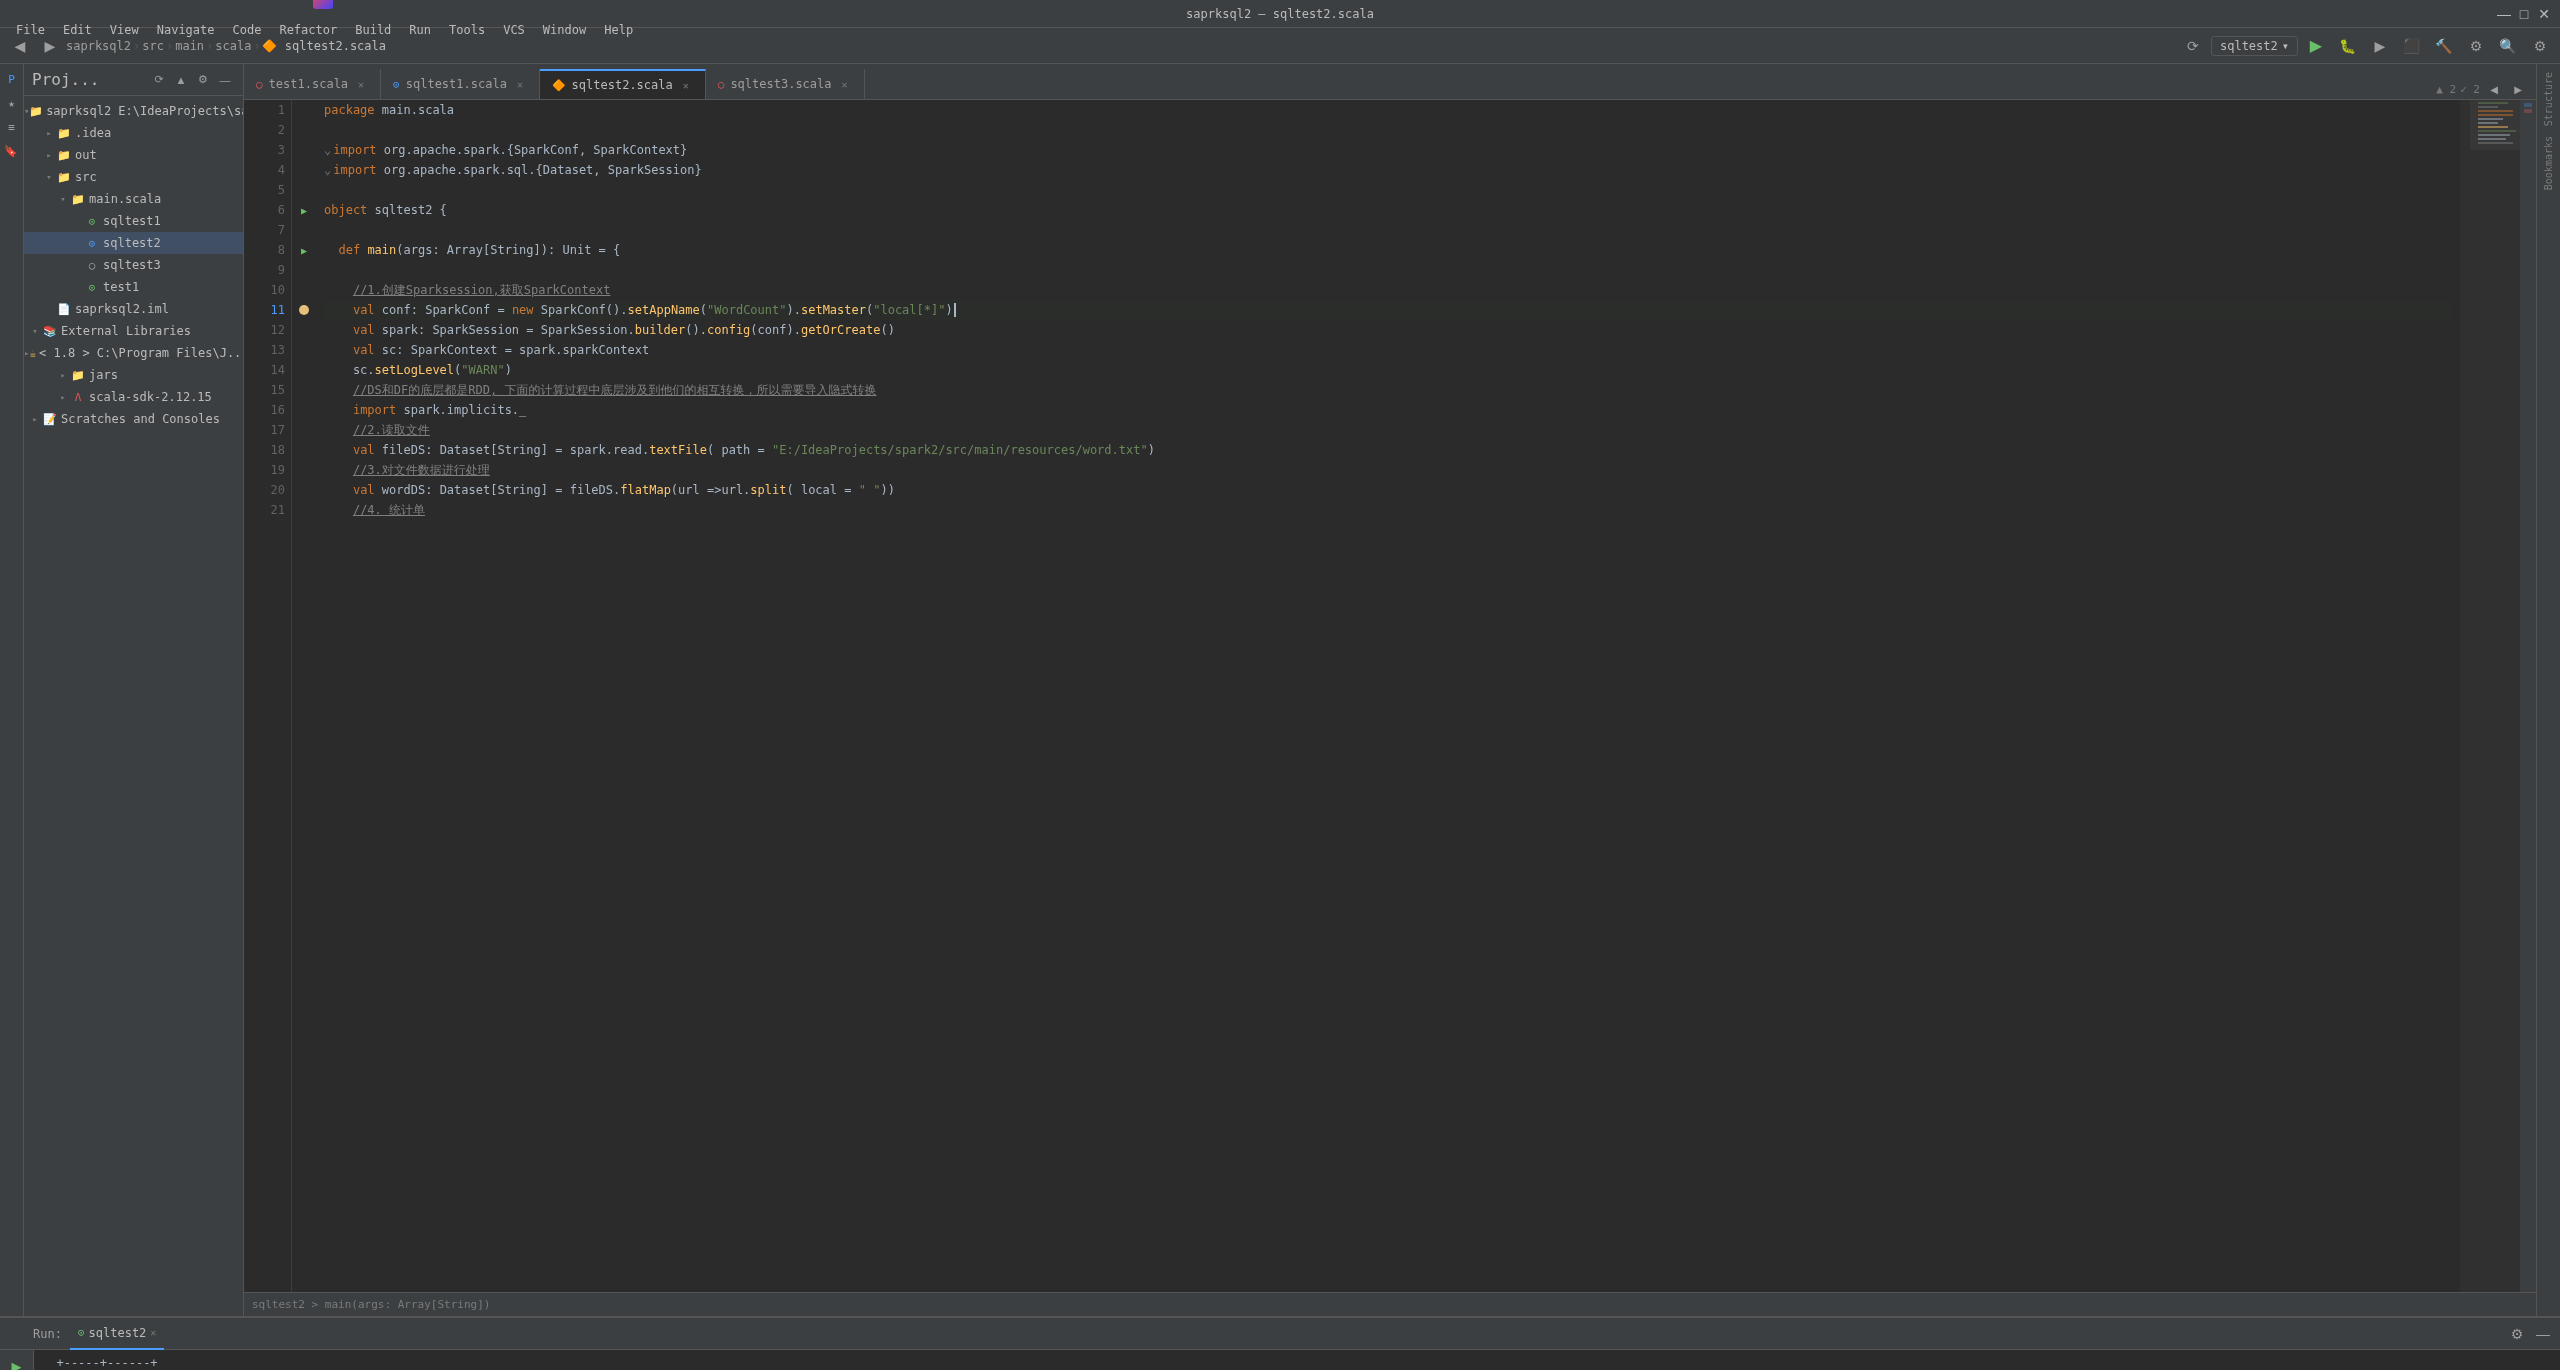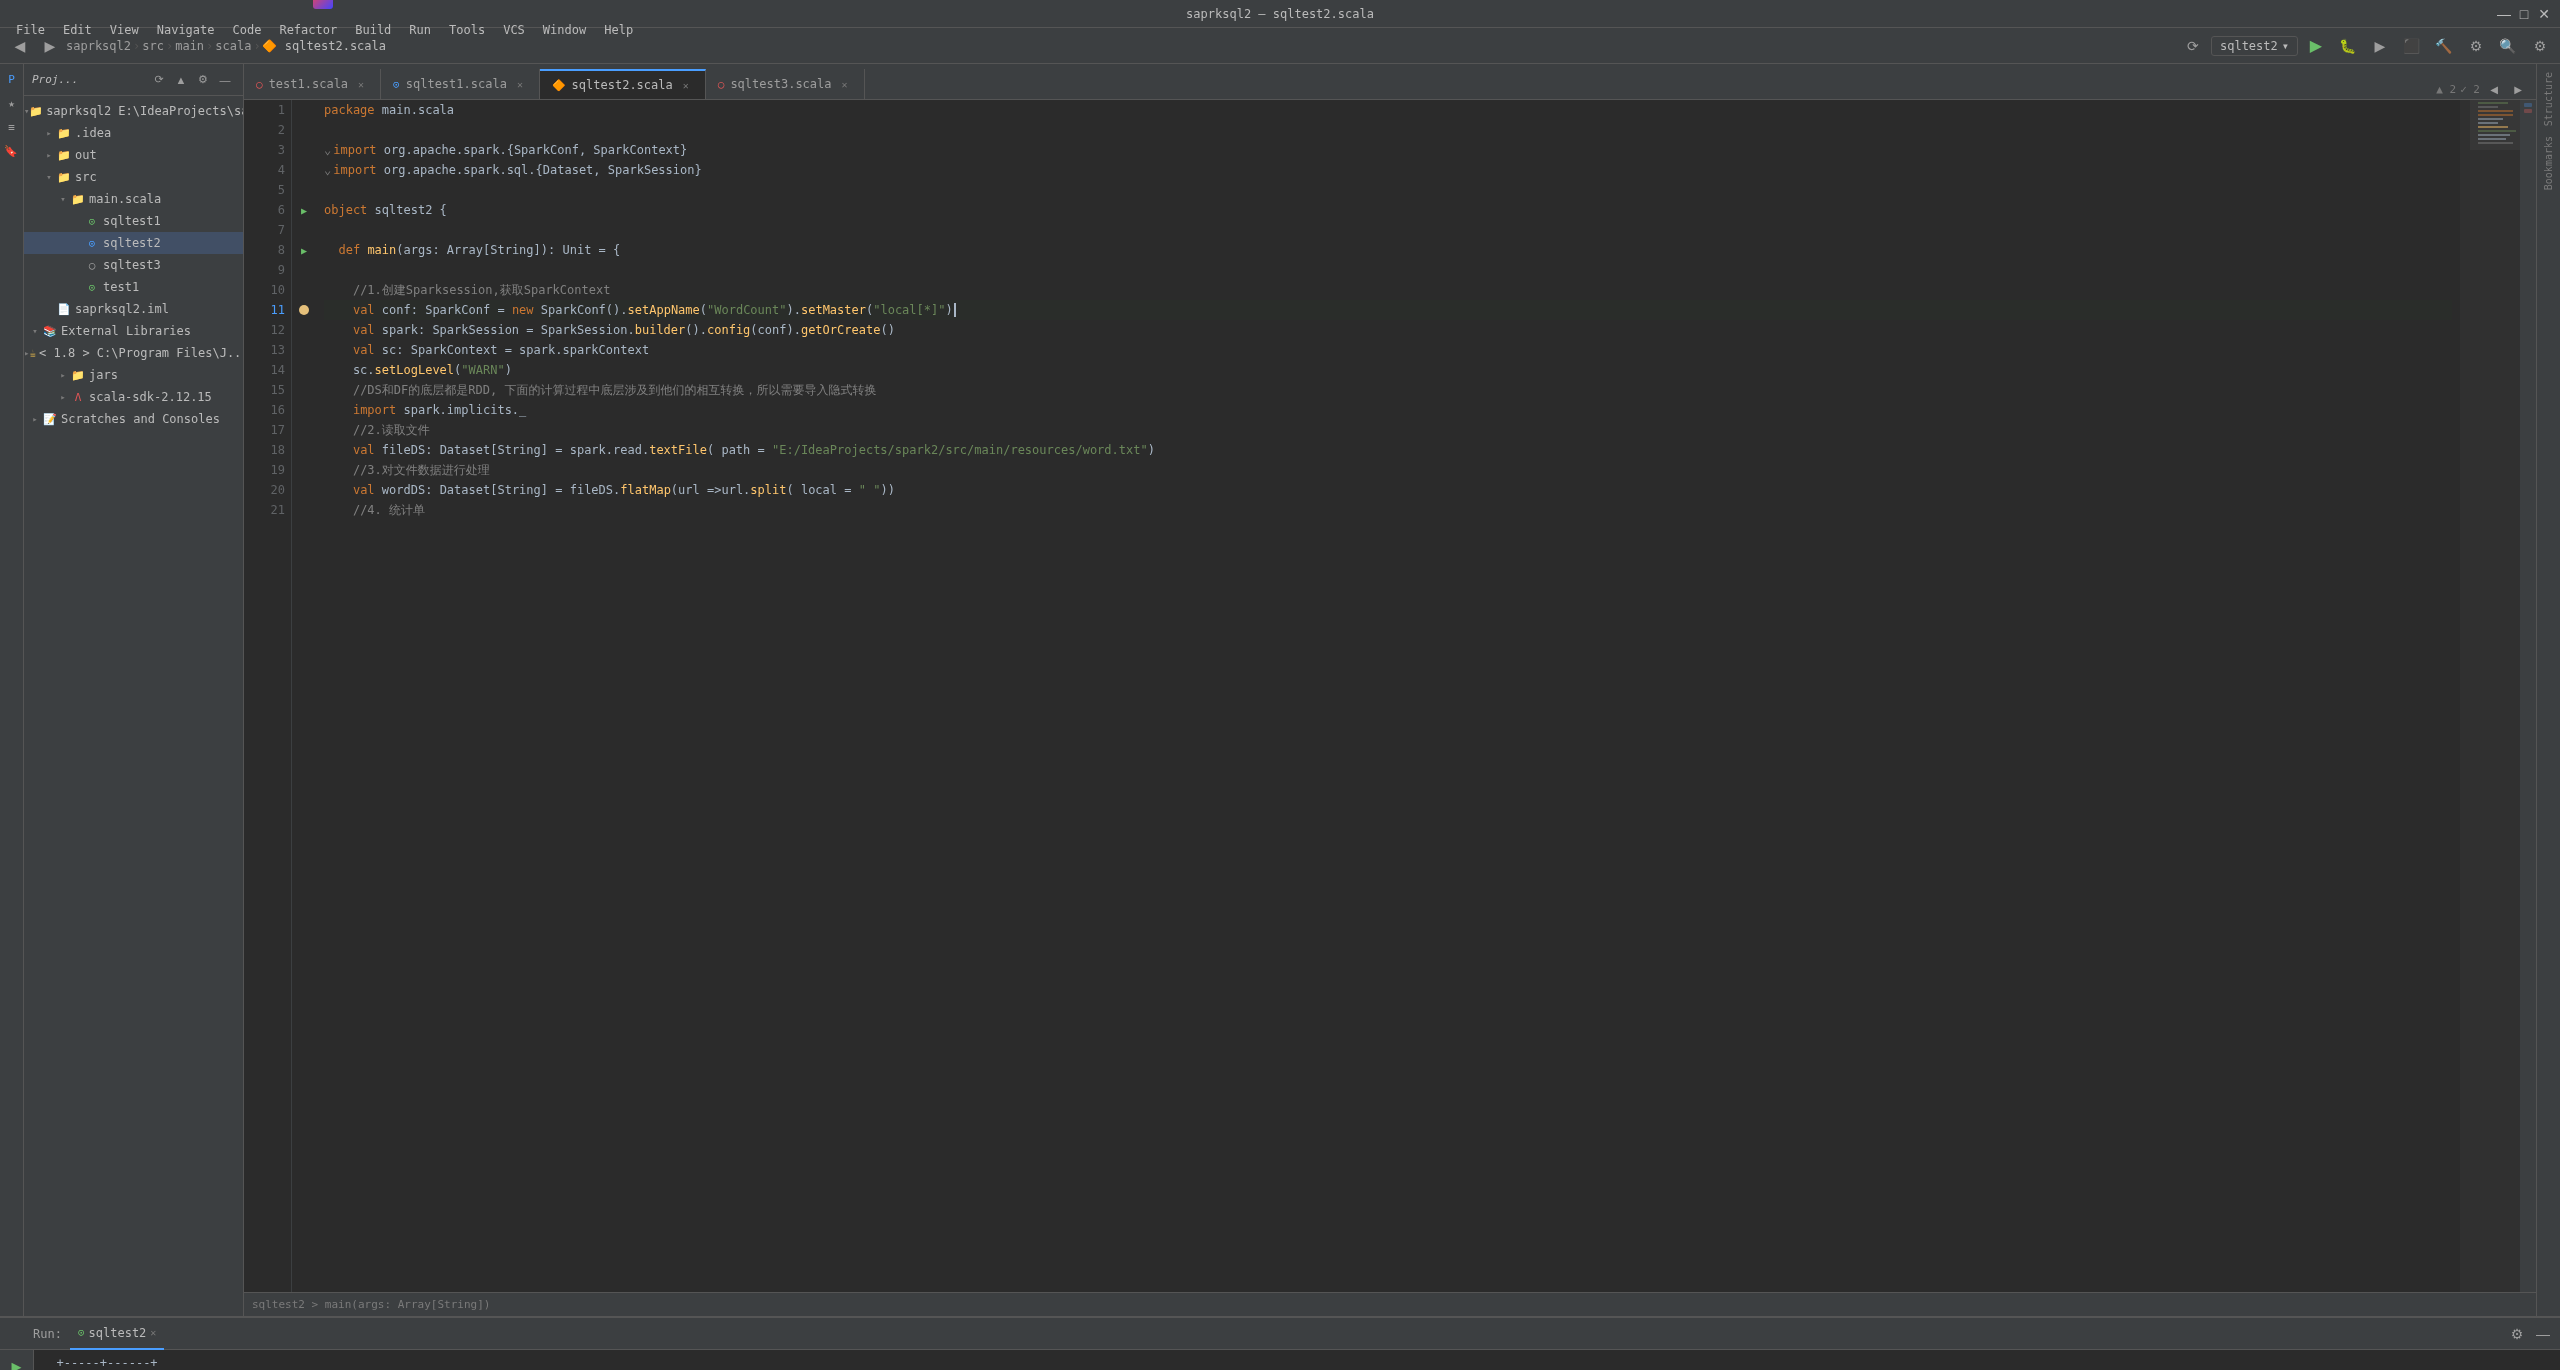--- a/index.html
+++ b/index.html
@@ -145,24 +145,23 @@
     .panel-header {
       height: 32px;
       display: flex;
       align-items: center;
       padding: 0 8px;
       gap: 4px;
       background: #3c3f41;
       border-bottom: 1px solid #555;
     }
     .panel-title {
-      font-size: 11px;
+      font-size: 16px;
       color: #bbb;
       flex: 1;
-      font-style: italic;
     }
     .panel-tools {
       display: flex;
       gap: 2px;
     }
     .panel-tool-btn {
       width: 20px; height: 20px;
       background: transparent;
       border: none;
       color: #9e9e9e;
@@ -297,21 +296,21 @@
     .code-line {
       white-space: pre;
       height: 20px;
       display: flex;
       align-items: center;
     }
 
     
     .kw { color: #cc7832; }
     .str { color: #6a8759; }
-    .comment { color: #808080; }
+    .comment { color: #808080; text-decoration: underline; }
     .fn { color: #ffc66d; }
     .type { color: #a9b7c6; }
     .plain { color: #a9b7c6; }
 
     
     .editor-right {
       width: 16px;
       background: #3c3f41;
       display: flex;
       flex-direction: column;

